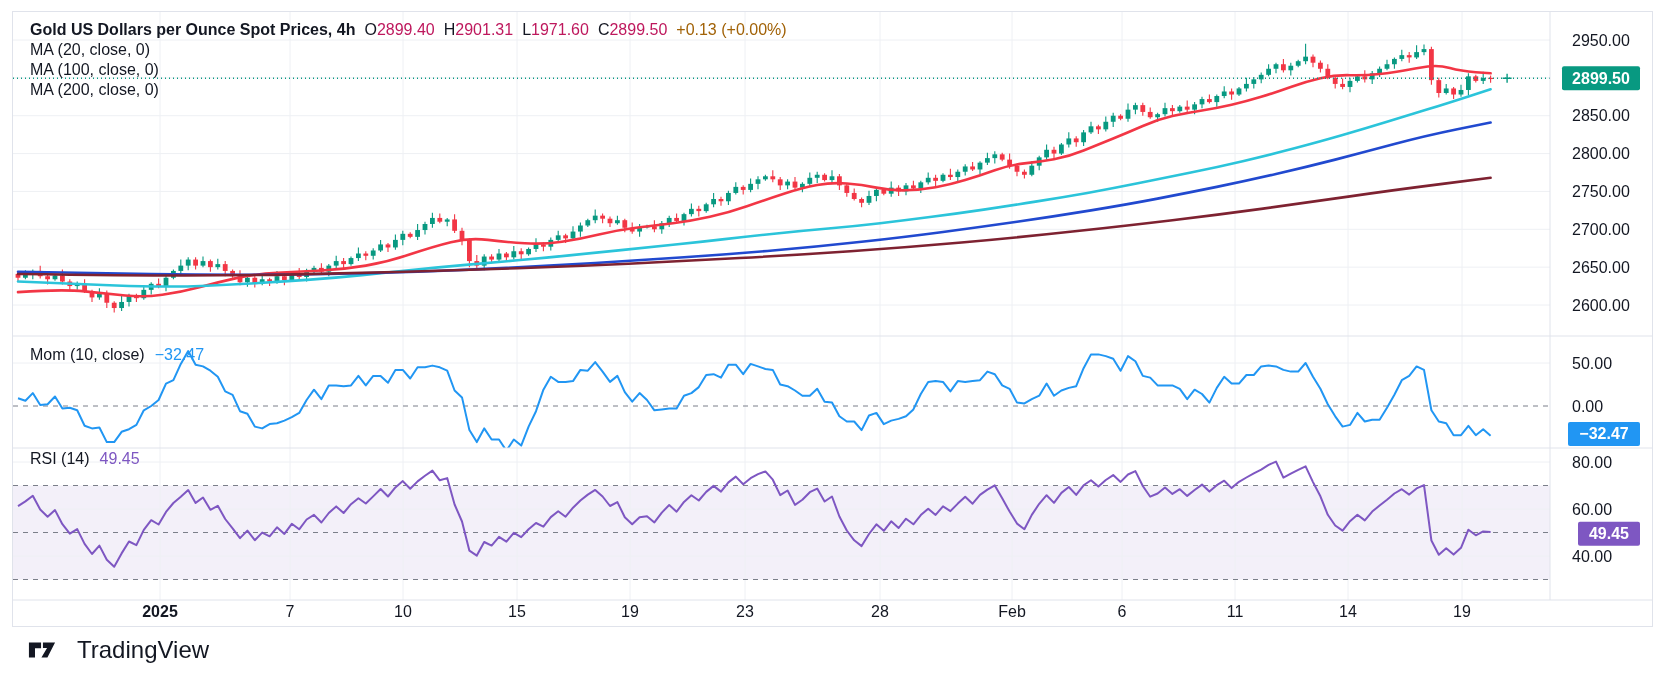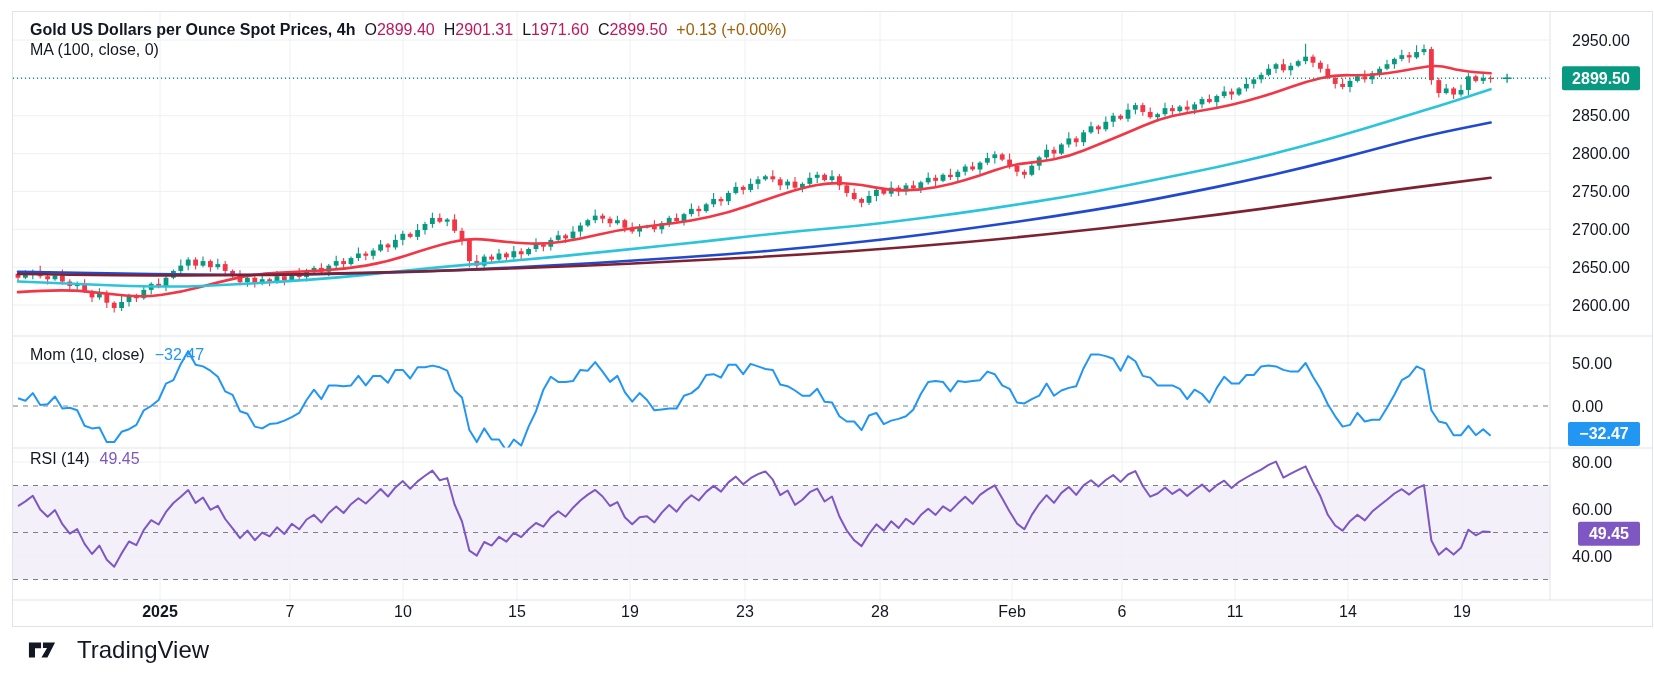--- a/index.html
+++ b/index.html
@@ -528,21 +528,23 @@
         <text x="1235" y="617">11</text>
         <text x="1348" y="617">14</text>
         <text x="1462" y="617">19</text>
       </g>
     </svg>
 
   <div class="legend">
     <div class="trow">
       <span class="t">Gold US Dollars per Ounce Spot Prices, 4h</span><span class="k">O</span><span class="v">2899.40</span><span class="k">H</span><span class="v">2901.31</span><span class="k">L</span><span class="v">1971.60</span><span class="k">C</span><span class="v">2899.50</span><span class="chg">+0.13 (+0.00%)</span>
     </div>
+    <div class="ma">MA (20, close, 0)</div>
     <div class="ma">MA (100, close, 0)</div>
+    <div class="ma">MA (200, close, 0)</div>
   </div>
 
   <div class="ind-legend mom">
     <span>Mom (10, close)</span><span class="ival-mom">−32.47</span>
   </div>
 
   <div class="ind-legend rsi">
     <span>RSI (14)</span><span class="ival-rsi">49.45</span>
   </div>
 

